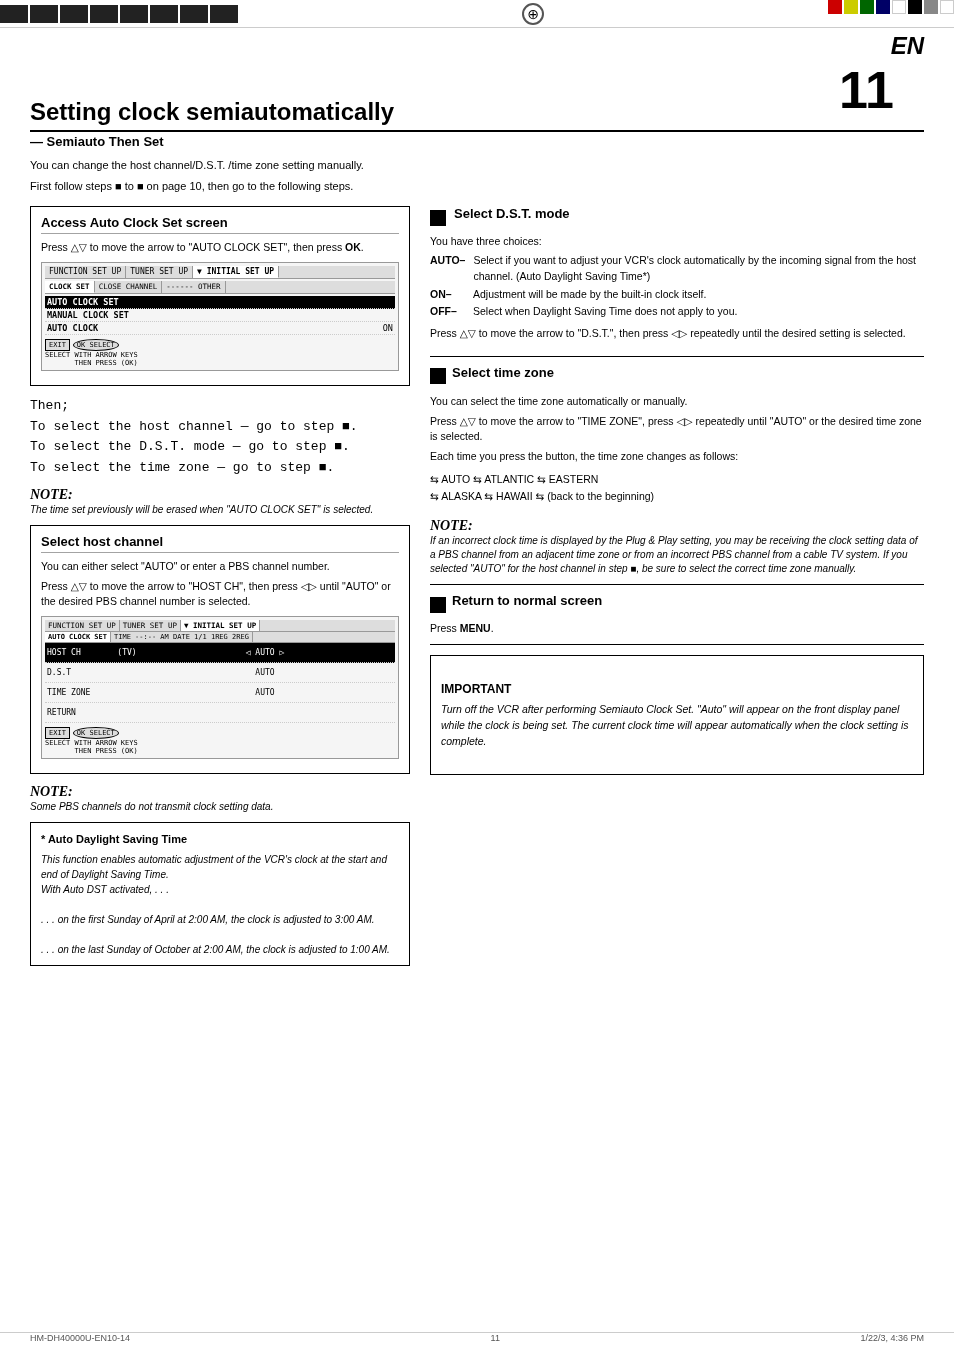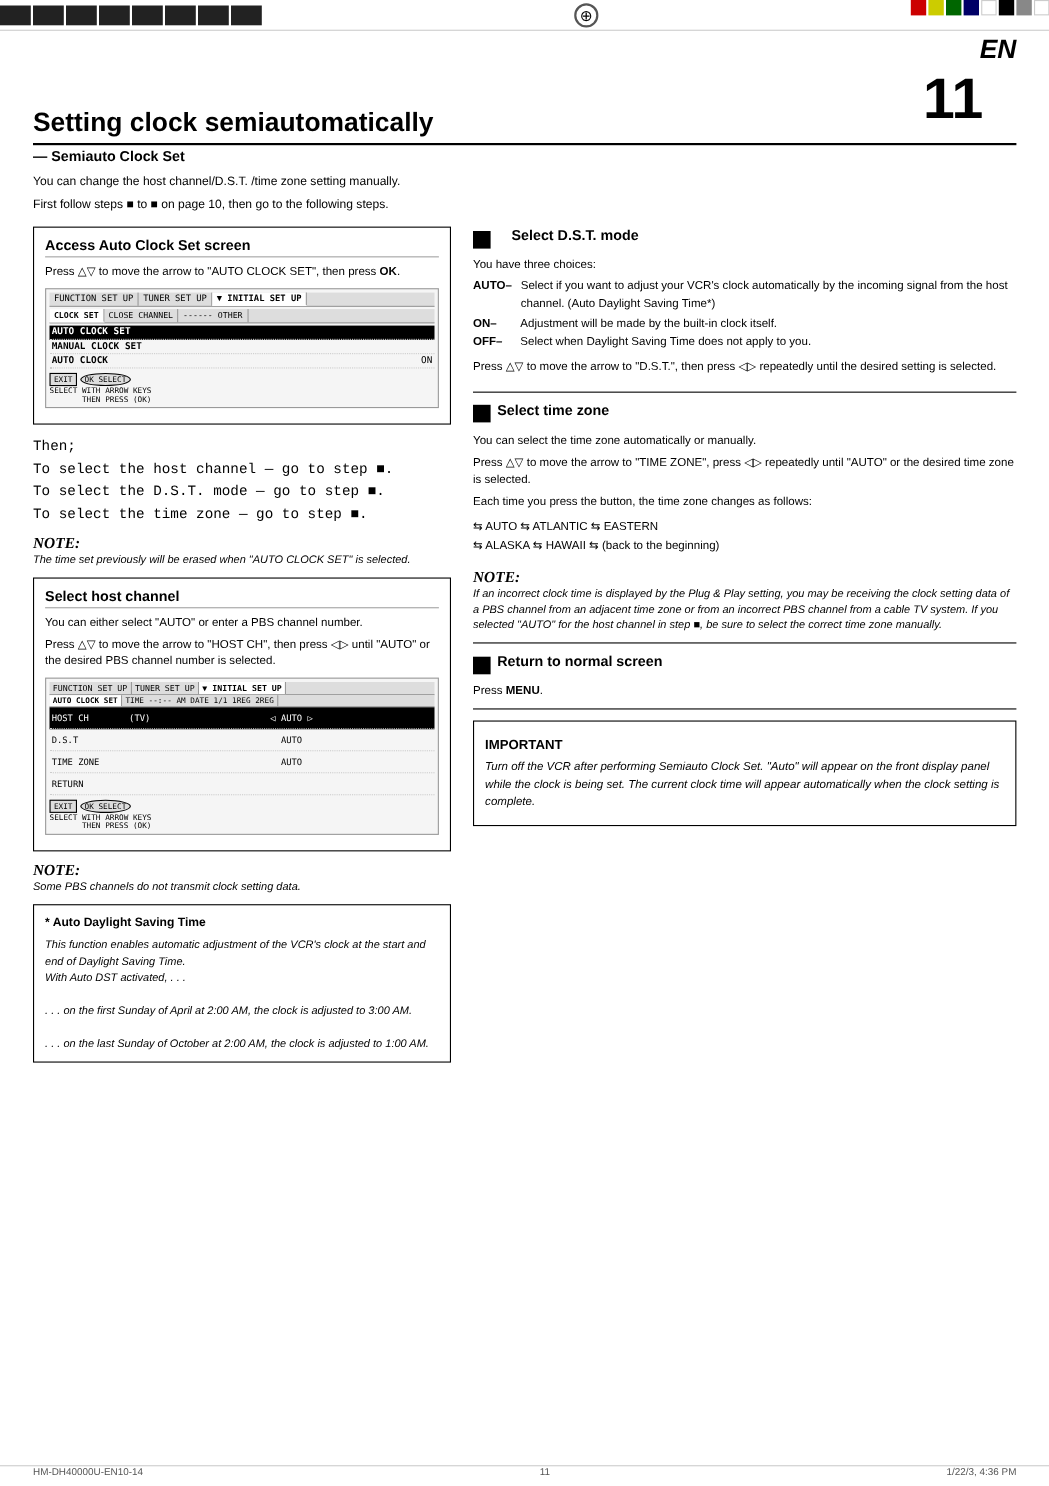--- a/index.html
+++ b/index.html
@@ -233,21 +233,21 @@
     }
     .tz-row {
       display: flex;
       align-items: center;
       gap: 6px;
     }
 
     
     .important-box {
       border: 1px solid #000;
-      padding: 12px 10px;
+      padding: 24px 10px;
       margin-top: 10px;
       font-size: 10.5px;
       line-height: 1.5;
     }
     .important-title {
       font-weight: bold;
       font-size: 12px;
       margin-bottom: 4px;
     }
     .important-italic {
@@ -348,21 +348,21 @@
   </div>
 </div>
 
 <div style="position:absolute;top:32px;right:30px;">
   <span class="page-num-en">EN</span><span class="page-num-top">11</span>
 </div>
 
 <div class="main-content">
 
   <h1 class="page-title">Setting clock semiautomatically</h1>
-  <div class="page-subtitle">— Semiauto Clock Set</div>
+  <div class="page-subtitle">— Semiauto Then Set</div>
   <div class="page-intro">
     <p>You can change the host channel/D.S.T. /time zone setting manually.</p>
     <p>First follow steps ■ to ■ on page 10, then go to the following steps.</p>
   </div>
 
   <div class="two-col">
 
     <div class="col-left">
 
       <div class="section-box">
@@ -475,21 +475,21 @@
         <div class="auto-dst-italic">. . . on the first Sunday of April at 2:00 AM, the clock is adjusted to 3:00 AM.</div>
         <br>
         <div class="auto-dst-italic">. . . on the last Sunday of October at 2:00 AM, the clock is adjusted to 1:00 AM.</div>
       </div>
 
     </div>
 
     <div class="col-right">
 
       <div class="right-section">
-        <div style="display:flex;align-items:center;gap:19px;margin-bottom:6px;">
+        <div style="display:flex;align-items:center;gap:8px;margin-bottom:6px;">
           <div style="width:16px;height:16px;background:#000;"></div>
           <div class="right-section-title" style="border-bottom:none;">Select D.S.T. mode</div>
         </div>
         <div style="font-size:10.5px;margin-bottom:6px;">You have three choices:</div>
         <div class="dst-table">
           <div class="dst-row">
             <span class="dst-mode">AUTO–</span>
             <span class="dst-desc">Select if you want to adjust your VCR's clock automatically by the incoming signal from the host channel. (Auto Daylight Saving Time*)</span>
           </div>
           <div class="dst-row">

